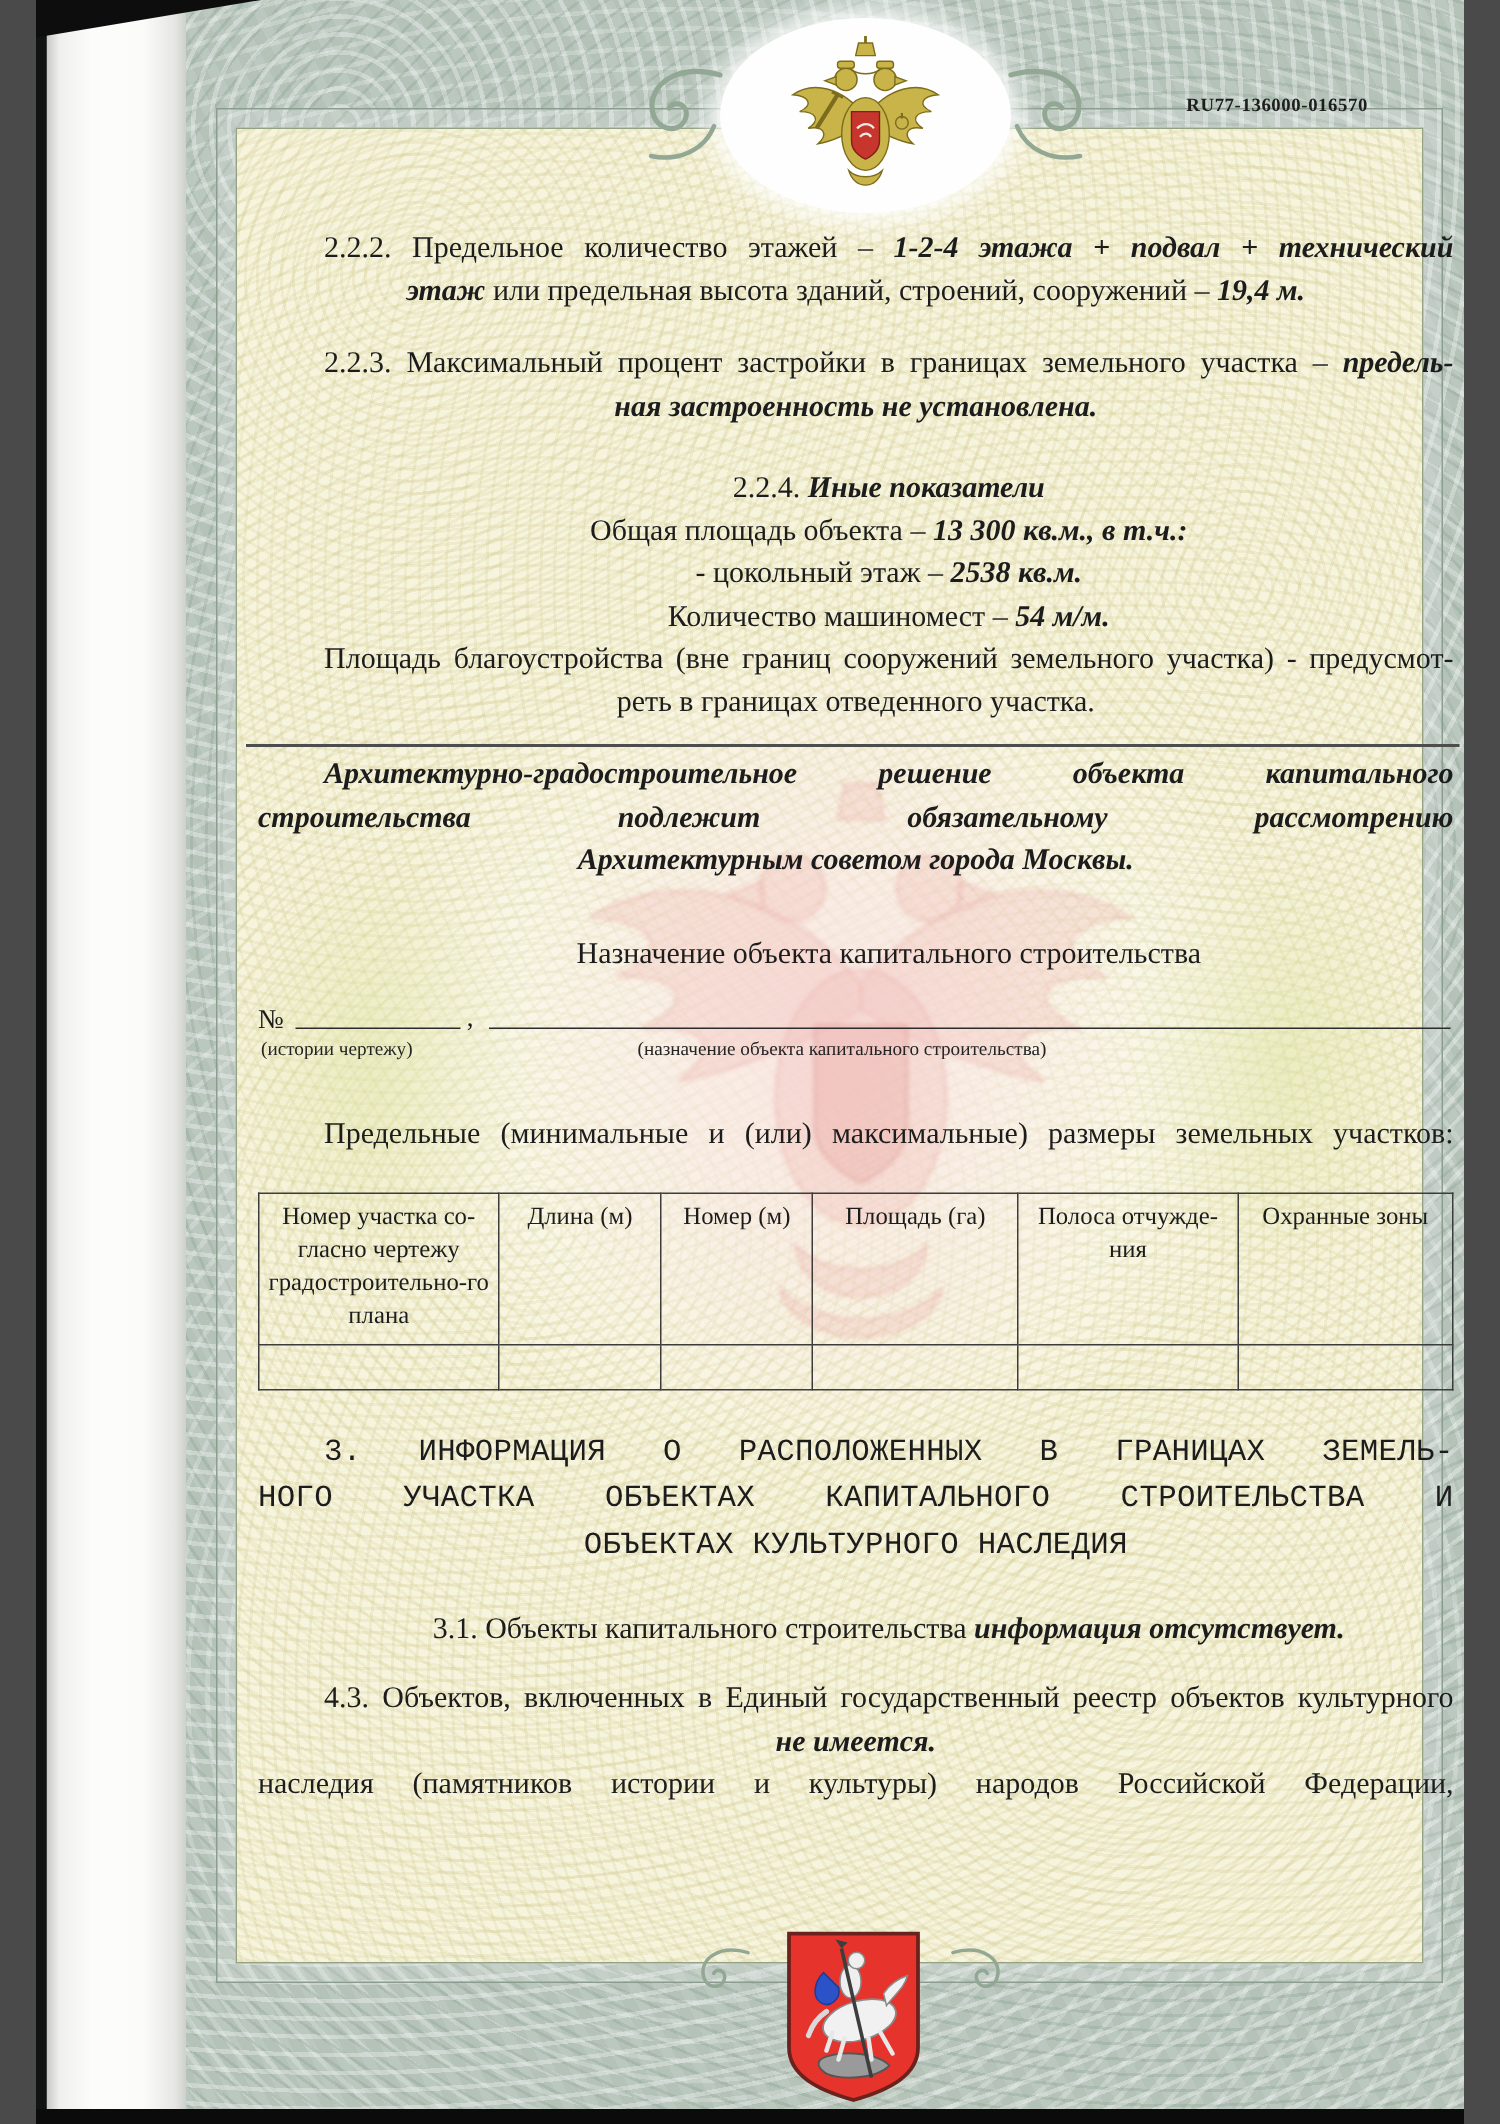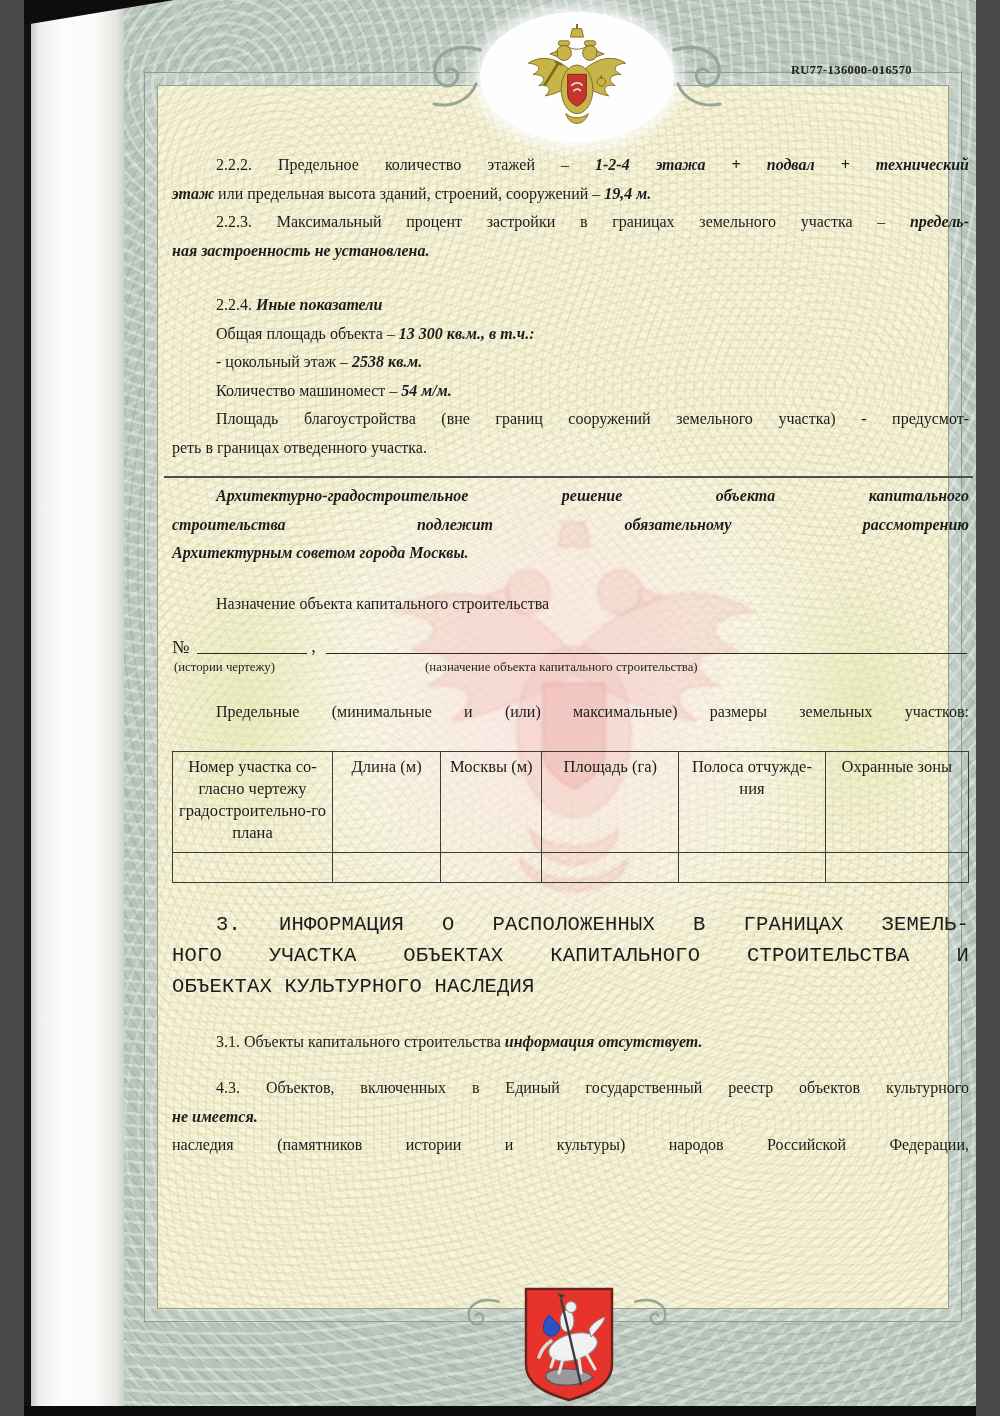--- a/index.html
+++ b/index.html
@@ -43,26 +43,26 @@
       font-size:12.5px;font-weight:bold;letter-spacing:.4px;color:#1d1d1d;}
   .moscow{position:absolute;left:497px;top:1285px;width:96px;height:118px;}
   
   .left-edge{position:absolute;left:0;top:0;bottom:0;width:7px;background:#111312;}
   .corner-wedge{position:absolute;left:0;top:0;width:150px;height:25px;background:#0c0d0c;
       clip-path:polygon(0 0,100% 0,0 100%);}
   .bottom-strip{position:absolute;left:0;right:0;bottom:0;height:10px;background:#0a0b0a;}
   
   .content{position:absolute;left:133px;top:85px;width:838px;height:1222px;
       padding:66px 26px 0 15px;box-sizing:border-box;color:#1c1c1c;}
-  .para{font-size:16px;line-height:28.5px;}
-  .line{text-align:left;}
+  .para{font-size:20px;line-height:28.5px;}
+  .line{text-align:center;}
   .line.just{text-align:justify;text-align-last:justify;}
   .line.ind{padding-left:44px;}
   .bi{font-weight:700;font-style:italic;}
-  .mt18{margin-top:18px}.mt20{}.mt22{margin-top:22px}
+  .mt18{margin-top:18px}.mt20{margin-top:20px}.mt22{margin-top:34px}
   .mt26{margin-top:26px}.mt42{margin-top:42px}
   .rule{border:none;border-top:2px solid #4d4d4d;margin:14px -4px 4px -8px;}
   .heading3{font-size:20.5px;line-height:31px;letter-spacing:.2px;font-family:Liberation Mono, monospace;}
   .num-line{display:flex;align-items:flex-end;height:32px;margin-top:8px;font-size:18px;}
   .blank{border-bottom:1.4px solid #2b2b2b;height:2px;}
   .blank.short{width:110px;margin:0 4px 4px 8px;}
   .blank.long{flex:1;margin:0 2px 4px 10px;}
   .num-comma{margin-bottom:1px;}
   .captions{display:flex;font-size:12.8px;line-height:18px;color:#242424;}
   .cap-left{margin-left:2px;}
@@ -195,21 +195,21 @@
           <col style="width:13.6%">
           <col style="width:12.7%">
         <col style="width:17.2%">
           <col style="width:18.4%">
           <col style="width:18.0%">
       </colgroup>
       <thead>
         <tr>
           <th>Номер участка со-гласно чертежу градостроительно-го плана</th>
           <th>Длина (м)</th>
-          <th>Москвы (м)</th>
+          <th>Номер (м)</th>
           <th>Площадь (га)</th>
           <th>Полоса отчужде-ния</th>
           <th>Охранные зоны</th>
         </tr>
       </thead>
       <tbody>
         <tr>
           <td></td>
           <td></td>
           <td></td>

